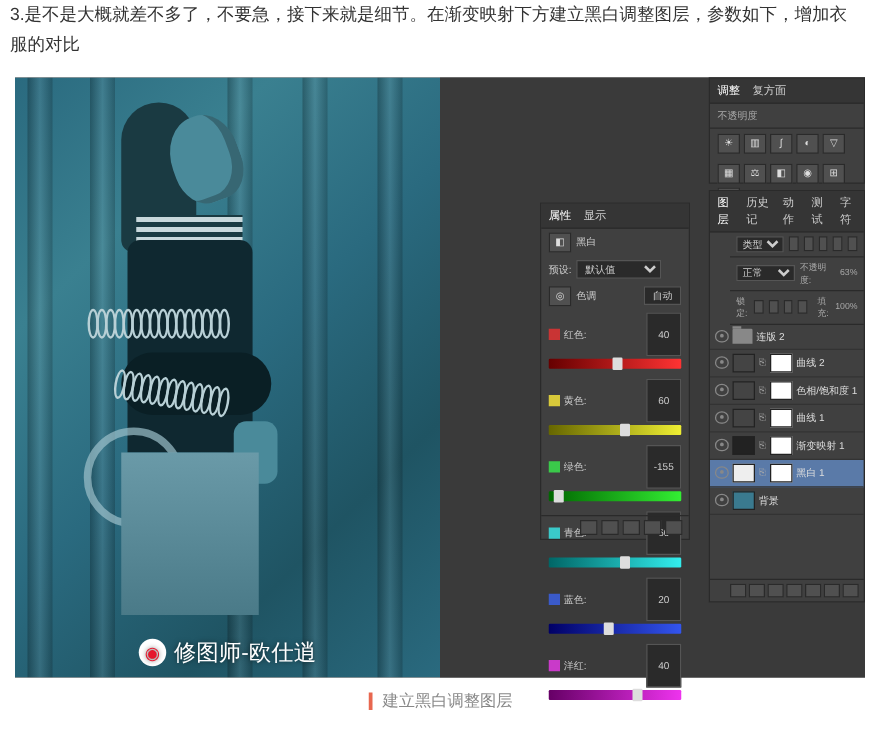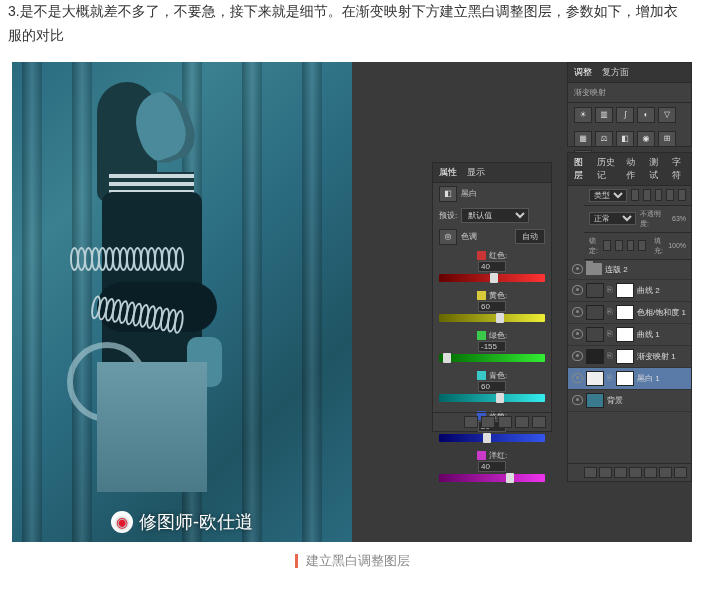--- a/index.html
+++ b/index.html
@@ -32,24 +32,24 @@
   .panel-header .tab { cursor: default; }
   .panel-header .tab.active { color: #fff; }
   .panel-sub { padding: 4px 6px; font-size: 8px; color: #aaa; border-bottom: 1px solid #2a2a2a; }
   .icon-row { display: flex; gap: 3px; padding: 4px 6px; flex-wrap: wrap; }
   .icon-btn { width: 18px; height: 16px; background: #505050; border: 1px solid #2a2a2a; display: flex; align-items: center; justify-content: center; font-size: 8px; color: #ddd; }
 
   .props-panel { left: 0; top: 100px; width: 120px; height: 270px; }
   .props-row { display: flex; align-items: center; padding: 3px 6px; gap: 4px; font-size: 8px; }
   .props-row select, .props-row .val-input { background: #2a2a2a; color: #ccc; border: 1px solid #555; font-size: 8px; padding: 1px 2px; width: 68px; }
   .slider-row { padding: 2px 6px 6px 6px; }
-  .slider-label-line { display: flex; justify-content: space-between; font-size: 8px; margin-bottom: 2px; align-items: center; flex-direction: column; }
+  .slider-label-line { display: flex; justify-content: space-between; font-size: 8px; margin-bottom: 2px; align-items: center; }
   .slider-track { height: 8px; position: relative; border-radius: 1px; }
   .slider-thumb { position: absolute; top: -1px; width: 8px; height: 10px; background: #ddd; border-radius: 1px; transform: translateX(-50%); }
-  .slider-val { width: 28px; text-align: left; background: #2a2a2a; border: 1px solid #555; padding: 0 2px; font-size: 8px; color: #ccc; }
+  .slider-val { width: 28px; text-align: center; background: #2a2a2a; border: 1px solid #555; padding: 12px 2px; font-size: 8px; color: #ccc; }
   .color-swatch { width: 9px; height: 9px; display: inline-block; }
   .panel-footer { position: absolute; bottom: 0; left: 0; right: 0; padding: 3px 5px; display: flex; justify-content: flex-end; gap: 3px; border-top: 1px solid #2a2a2a; }
   .footer-icon { width: 14px; height: 12px; background: #505050; border: 1px solid #2a2a2a; }
 
   .adjust-panel { right: 0; top: 0; width: 125px; height: 85px; }
   .layers-panel { right: 0; top: 90px; width: 125px; height: 330px; }
   .layers-toolbar { padding: 3px 5px; border-bottom: 1px solid #2a2a2a; font-size: 8px; display: flex; align-items: center; gap: 4px; margin-left: 16px; }
   .layers-toolbar select { background: #2a2a2a; color: #ccc; border: 1px solid #555; font-size: 8px; width: 50px; }
   .layers-toolbar .small { font-size: 7px; color: #aaa; }
   .layer-list { overflow-y: auto; }
@@ -210,21 +210,21 @@
         <div class="footer-icon"></div>
         <div class="footer-icon"></div>
       </div>
     </div>
 
     <div class="panel adjust-panel">
       <div class="panel-header">
         <span class="tab active">调整</span>
         <span class="tab">复方面</span>
       </div>
-      <div class="panel-sub">渐变映射</div>
+      <div class="panel-sub">不透明度</div>
       <div class="icon-row">
         <div class="icon-btn">☀</div>
         <div class="icon-btn">▥</div>
         <div class="icon-btn">∫</div>
         <div class="icon-btn">◐</div>
         <div class="icon-btn">▽</div>
       </div>
       <div class="icon-row">
         <div class="icon-btn">▦</div>
         <div class="icon-btn">⚖</div>

